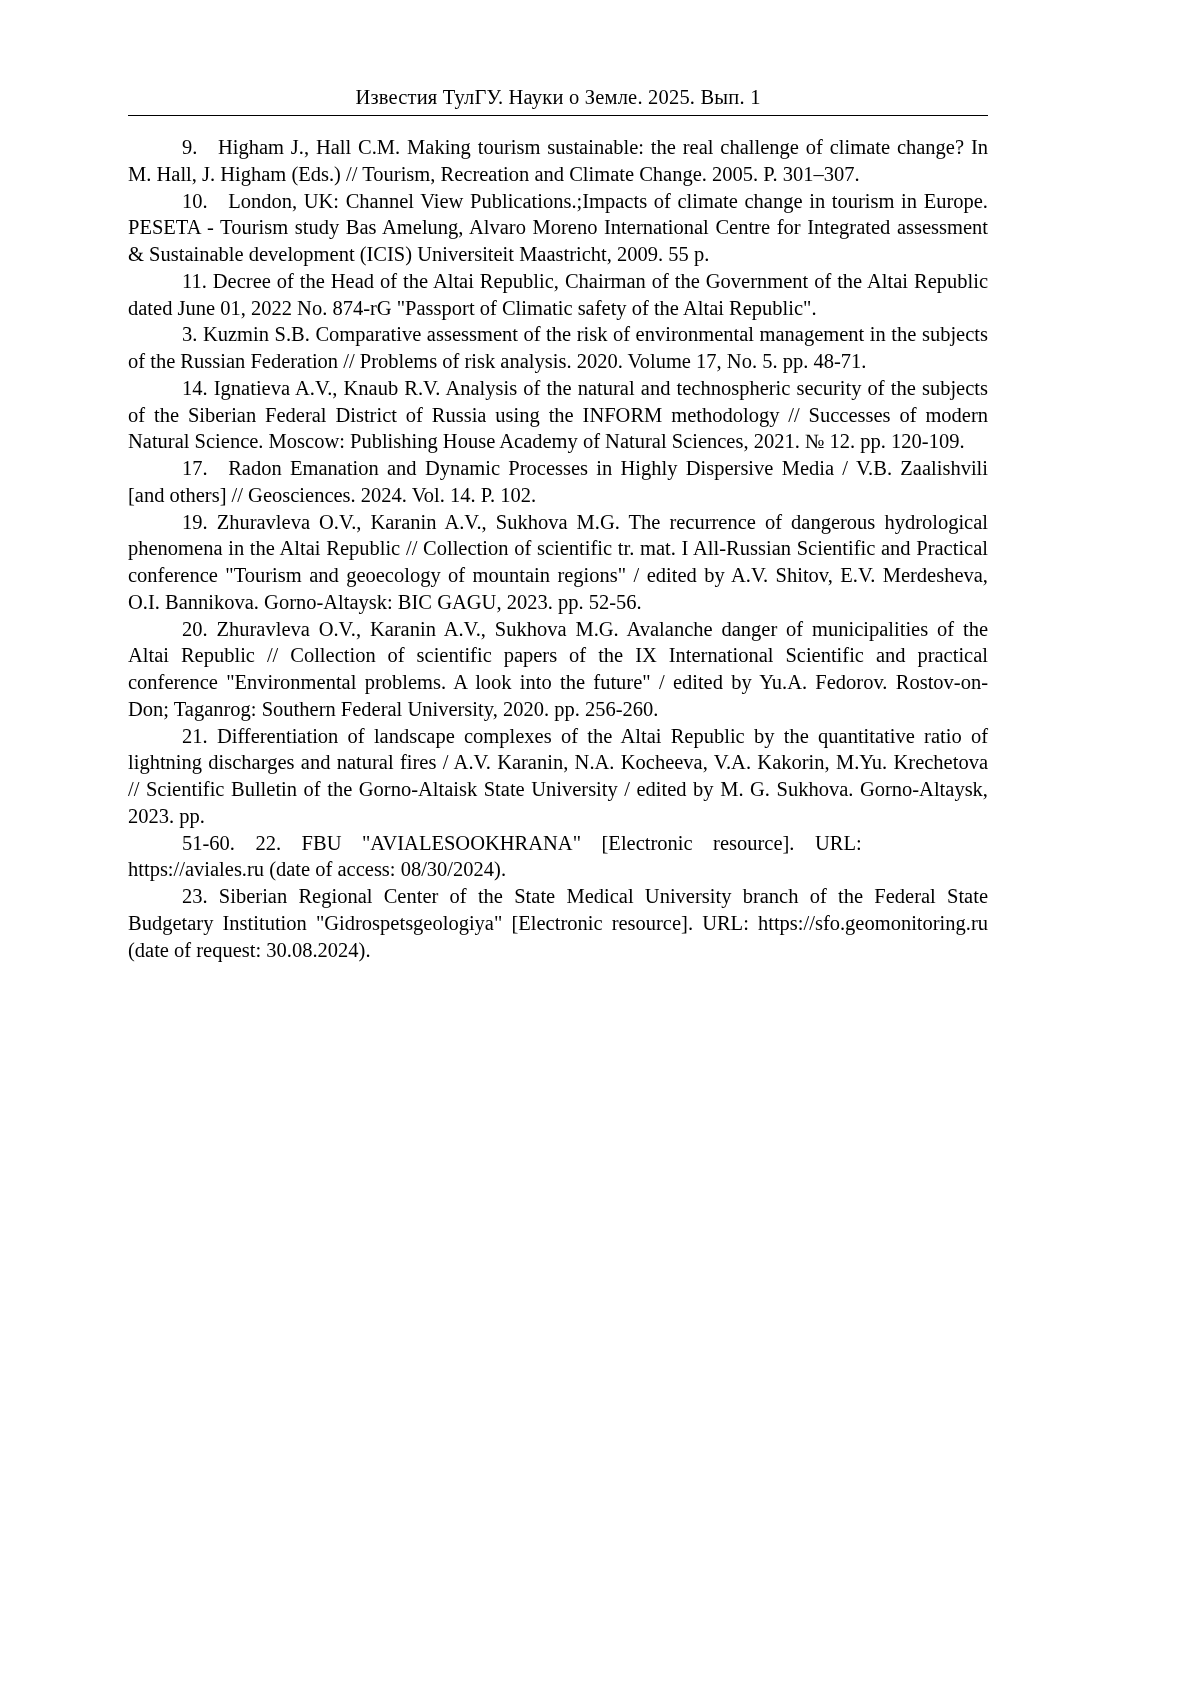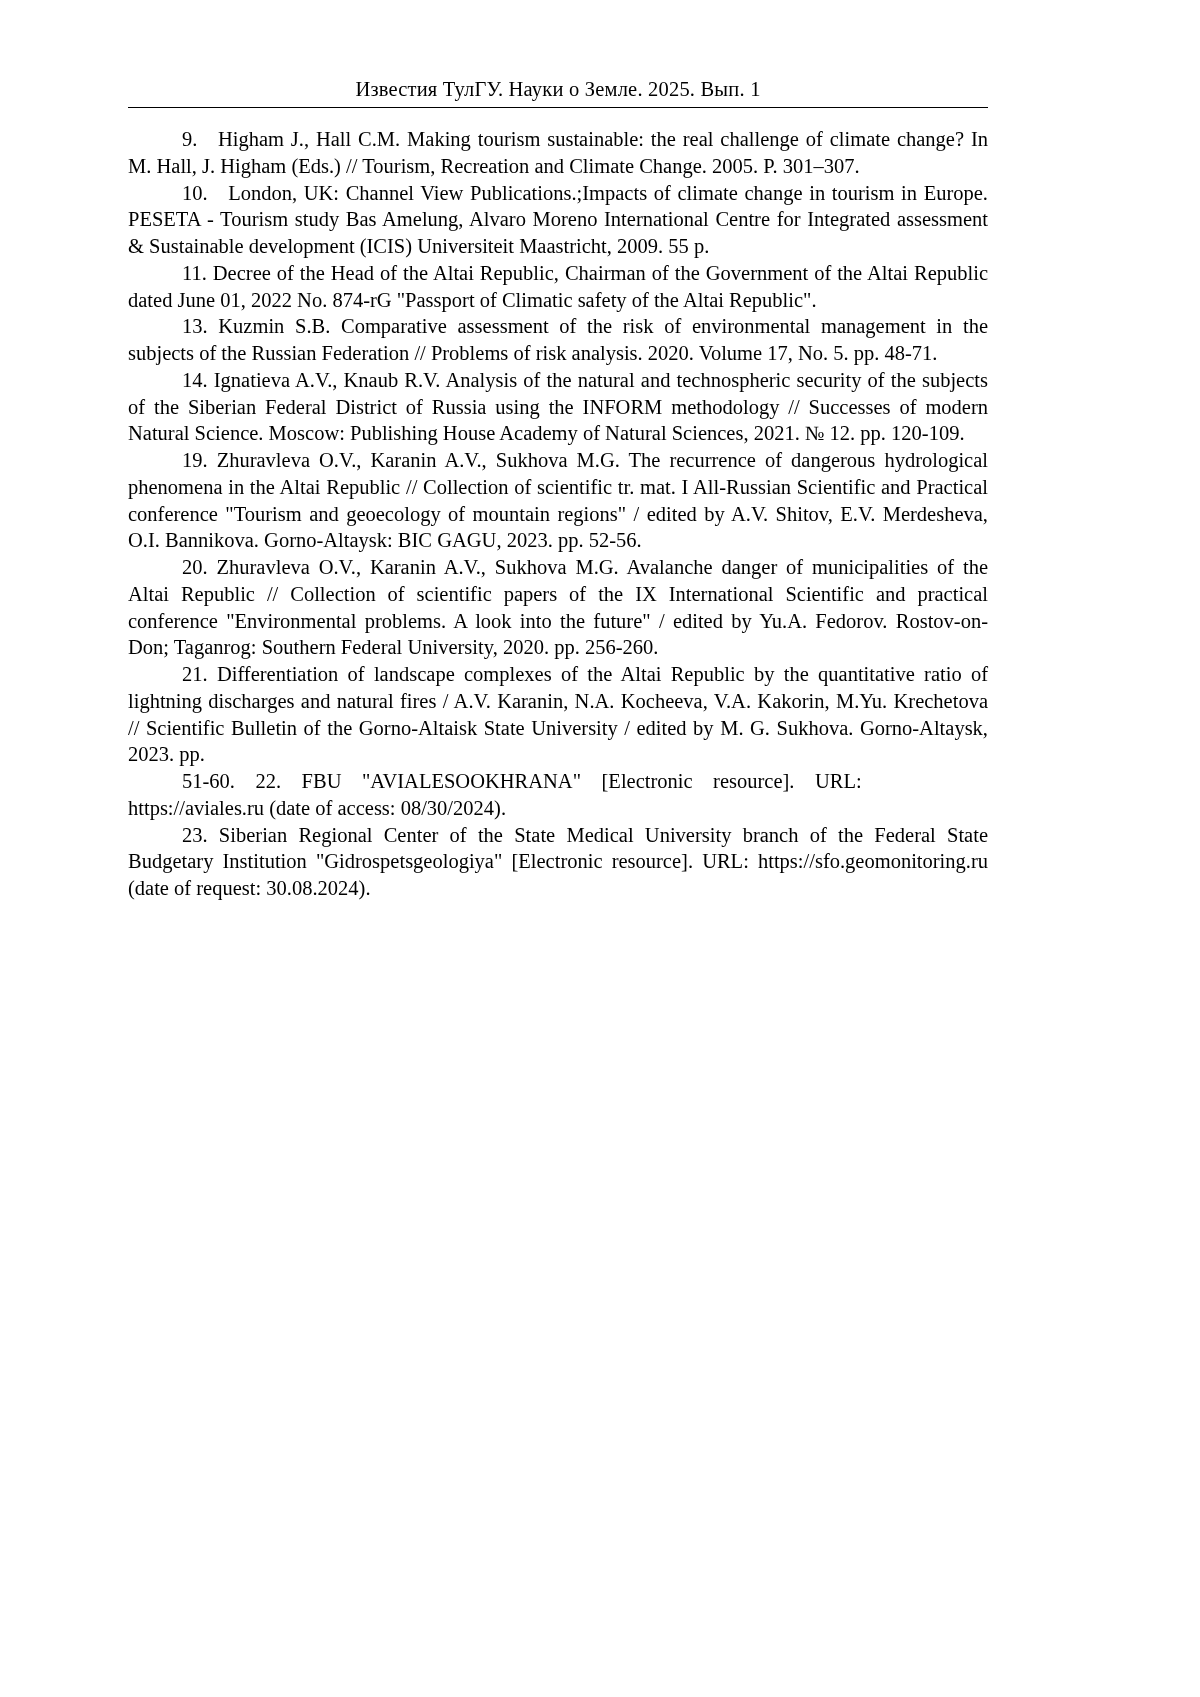--- a/index.html
+++ b/index.html
@@ -4,21 +4,21 @@
 <style>
   html, body {
     margin: 0;
     padding: 0;
     background: #ffffff;
   }
   .page {
     position: relative;
     width: 1200px;
     height: 1247px;
-    margin: 0 auto;
+    margin: 8px auto;
     background: #ffffff;
     font-family: "Liberation Serif", "DejaVu Serif", serif;
     color: #000000;
     box-sizing: border-box;
   }
   .content {
     position: absolute;
     left: 128px;
     top: 78px;
     width: 860px;
@@ -61,22 +61,23 @@
   <div class="content">
 
     <div class="running-head">Известия ТулГУ. Науки о Земле. 2025. Вып. 1</div>
 
     <hr class="rule">
 
     <div class="body-text">
       <p>9. Higham J., Hall C.M. Making tourism sustainable: the real challenge of climate change? In M. Hall, J. Higham (Eds.) // Tourism, Recreation and Climate Change. 2005. P. 301–307.</p>
       <p>10. London, UK: Channel View Publications.;Impacts of climate change in tourism in Europe. PESETA - Tourism study Bas Amelung, Alvaro Moreno International Centre for Integrated assessment &amp; Sustainable development (ICIS) Universiteit Maastricht, 2009. 55 p.</p>
       <p>11. Decree of the Head of the Altai Republic, Chairman of the Government of the Altai Republic dated June 01, 2022 No. 874-rG "Passport of Climatic safety of the Altai Republic".</p>
-      <p>13. Kuzmin S.B. Comparative assessment of the risk of environmental management in the subjects of the Russian Federation // Problems of risk analysis. 2020. Volume 17, No. 5. pp. 48-71.</p>
+      <p>3. Kuzmin S.B. Comparative assessment of the risk of environmental management in the subjects of the Russian Federation // Problems of risk analysis. 2020. Volume 17, No. 5. pp. 48-71.</p>
       <p>14. Ignatieva A.V., Knaub R.V. Analysis of the natural and technospheric security of the subjects of the Siberian Federal District of Russia using the INFORM methodology // Successes of modern Natural Science. Moscow: Publishing House Academy of Natural Sciences, 2021. № 12. pp. 120-109.</p>
+      <p>17. Radon Emanation and Dynamic Processes in Highly Dispersive Media / V.B. Zaalishvili [and others] // Geosciences. 2024. Vol. 14. P. 102.</p>
       <p>19. Zhuravleva O.V., Karanin A.V., Sukhova M.G. The recurrence of dangerous hydrological phenomena in the Altai Republic // Collection of scientific tr. mat. I All-Russian Scientific and Practical conference "Tourism and geoecology of mountain regions" / edited by A.V. Shitov, E.V. Merdesheva, O.I. Bannikova. Gorno-Altaysk: BIC GAGU, 2023. pp. 52-56.</p>
       <p>20. Zhuravleva O.V., Karanin A.V., Sukhova M.G. Avalanche danger of municipalities of the Altai Republic // Collection of scientific papers of the IX International Scientific and practical conference "Environmental problems. A look into the future" / edited by Yu.A. Fedorov. Rostov-on-Don; Taganrog: Southern Federal University, 2020. pp. 256-260.</p>
       <p>21. Differentiation of landscape complexes of the Altai Republic by the quantitative ratio of lightning discharges and natural fires / A.V. Karanin, N.A. Kocheeva, V.A. Kakorin, M.Yu. Krechetova // Scientific Bulletin of the Gorno-Altaisk State University / edited by M. G. Sukhova. Gorno-Altaysk, 2023. pp.</p>
       <p>51-60. 22. FBU "AVIALESOOKHRANA" [Electronic resource]. URL: https://aviales.ru (date of access: 08/30/2024).</p>
       <p>23. Siberian Regional Center of the State Medical University branch of the Federal State Budgetary Institution "Gidrospetsgeologiya" [Electronic resource]. URL: https://sfo.geomonitoring.ru (date of request: 30.08.2024).</p>
     </div>
 
   </div>
 
   <div class="page-number">118</div>

